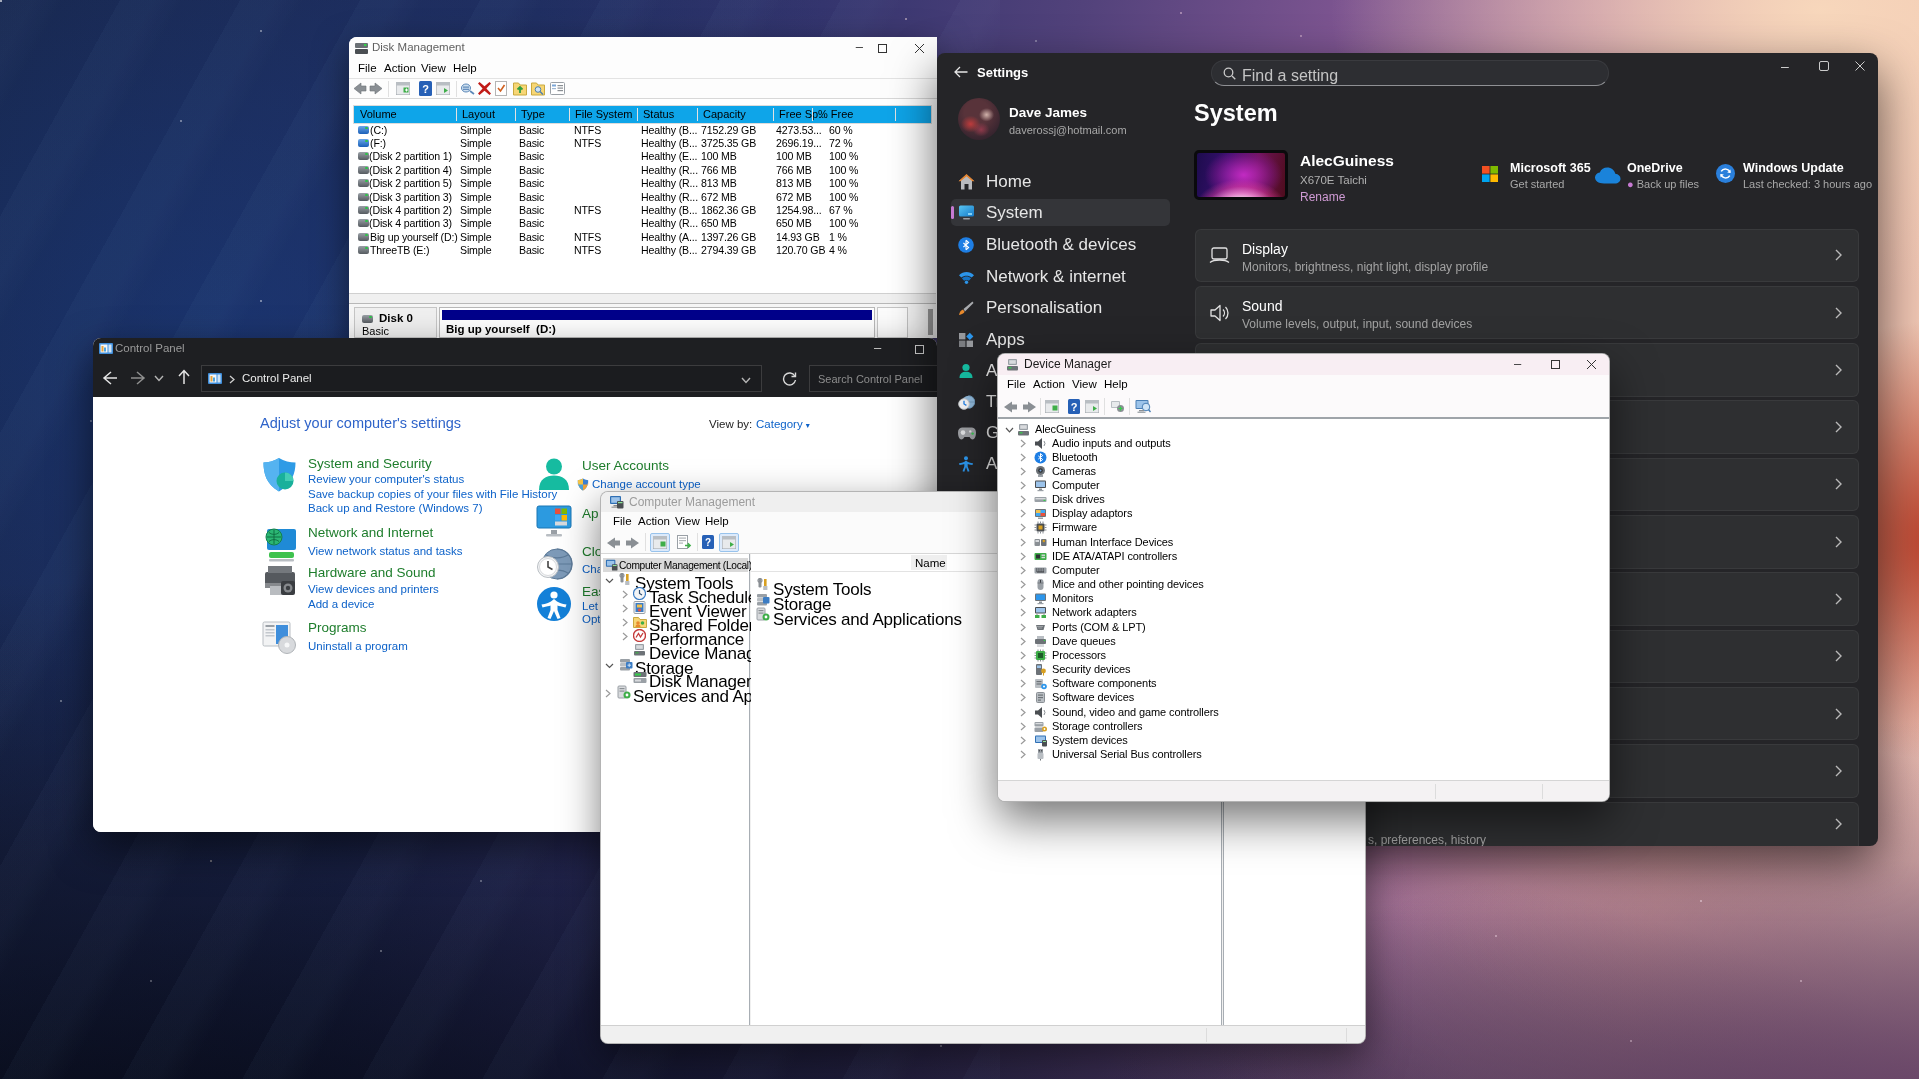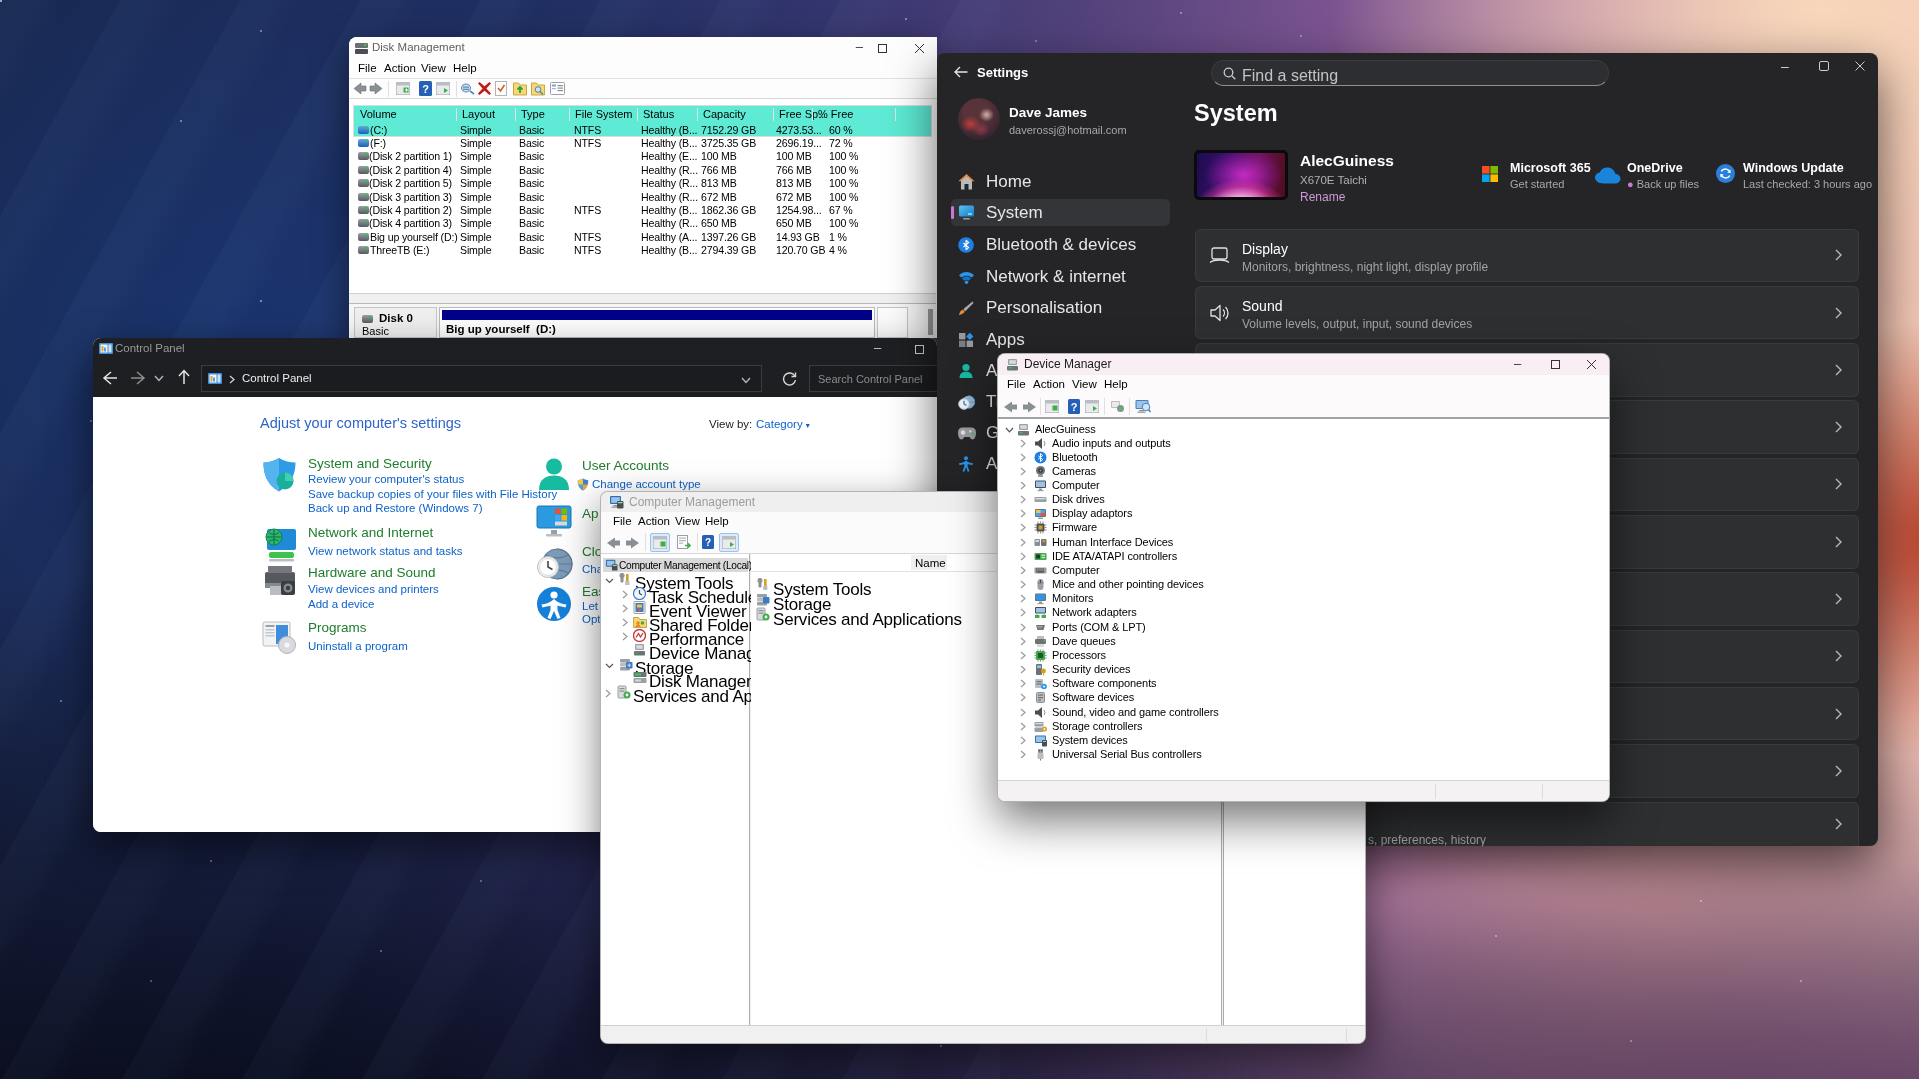--- a/index.html
+++ b/index.html
@@ -36,21 +36,21 @@
   .win { position:absolute; }
 
   
   #diskmgmt { left:349px; top:37px; width:588px; height:301px; background:#fff;
     border-radius:8px 0 0 0; box-shadow:0 12px 34px rgba(0,0,0,.5); font-size:11.5px; color:#000; }
   #dm-title { position:absolute; left:0; top:0; right:0; height:22px; background:#fdfdfd; border-radius:8px 0 0 0; }
   #dm-title .t { position:absolute; left:23px; top:4px; color:#606060; font-size:11.5px; }
   #dm-menu { position:absolute; left:0; top:22px; right:0; height:19px; background:#fdfdfd; }
   #dm-menu span { position:absolute; top:3px; }
   #dm-tool { position:absolute; left:0; top:41px; right:0; height:21px; background:#fdfdfd; border-top:1px solid #e3e3e3; border-bottom:1px solid #d8d8d8; }
-  #dm-hdr { position:absolute; left:4px; top:68px; right:5px; height:32px; border:1px solid #dcdcdc; background:#5eead4; }
+  #dm-hdr { position:absolute; left:4px; top:68px; right:5px; height:19px; border:1px solid #dcdcdc; background:#0ea5e9; }
   #dm-hdr .c { position:absolute; top:2px; border-left:1px solid #e2e2e2; height:13px; padding-left:5px; white-space:nowrap; overflow:hidden; font-size:11px; }
   .dmrow { position:absolute; left:4px; height:13.4px; font-size:10.6px; letter-spacing:-0.15px; white-space:nowrap; }
   .dmrow span { position:absolute; top:0; }
   .dmicon { position:absolute; width:11px; height:8px; top:2px; background:linear-gradient(180deg,#9aa0a6,#565b60); border-radius:2px; }
   .dmicon.blue { background:linear-gradient(180deg,#6aa7e8,#1b5fb8); }
   .dmicon:after { content:""; position:absolute; right:1px; top:1px; width:3px; height:2px; background:#2ec248; border-radius:1px; }
 
   
   #cpanel { left:93px; top:338px; width:844px; height:494px; background:#fff; border-radius:8px;
     box-shadow:0 16px 40px rgba(0,0,0,.55); font-size:11.5px; }

